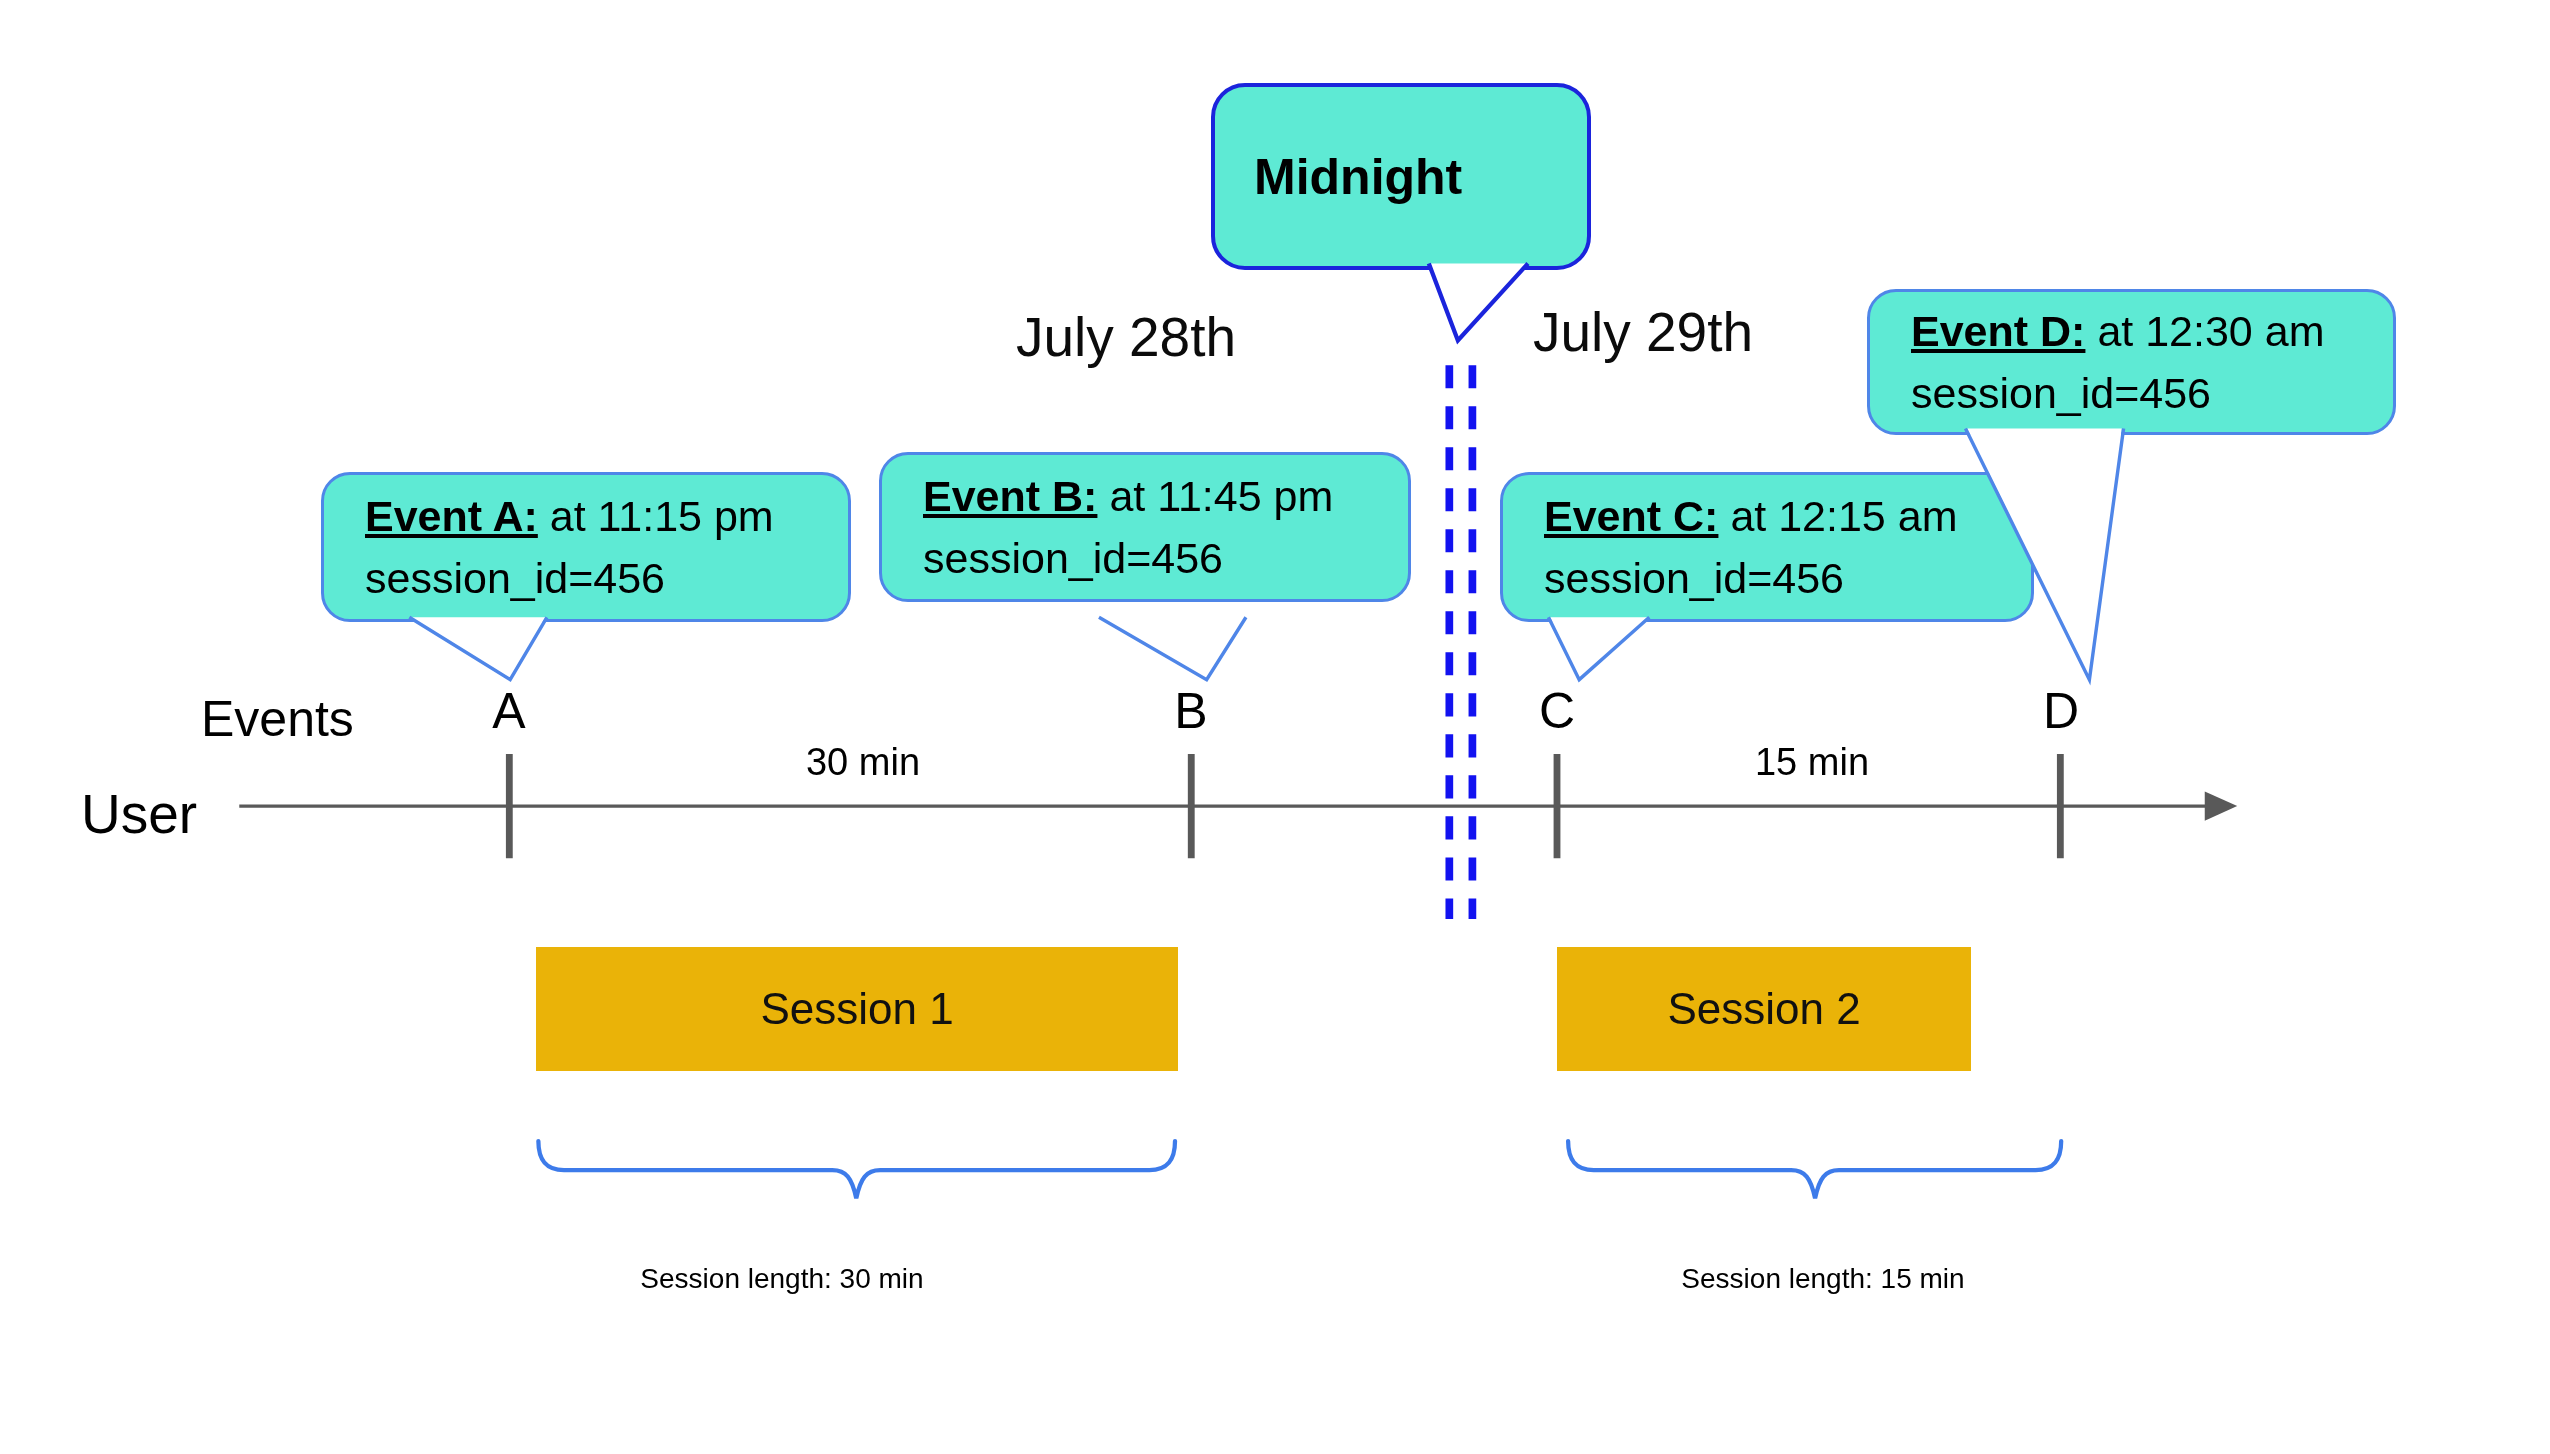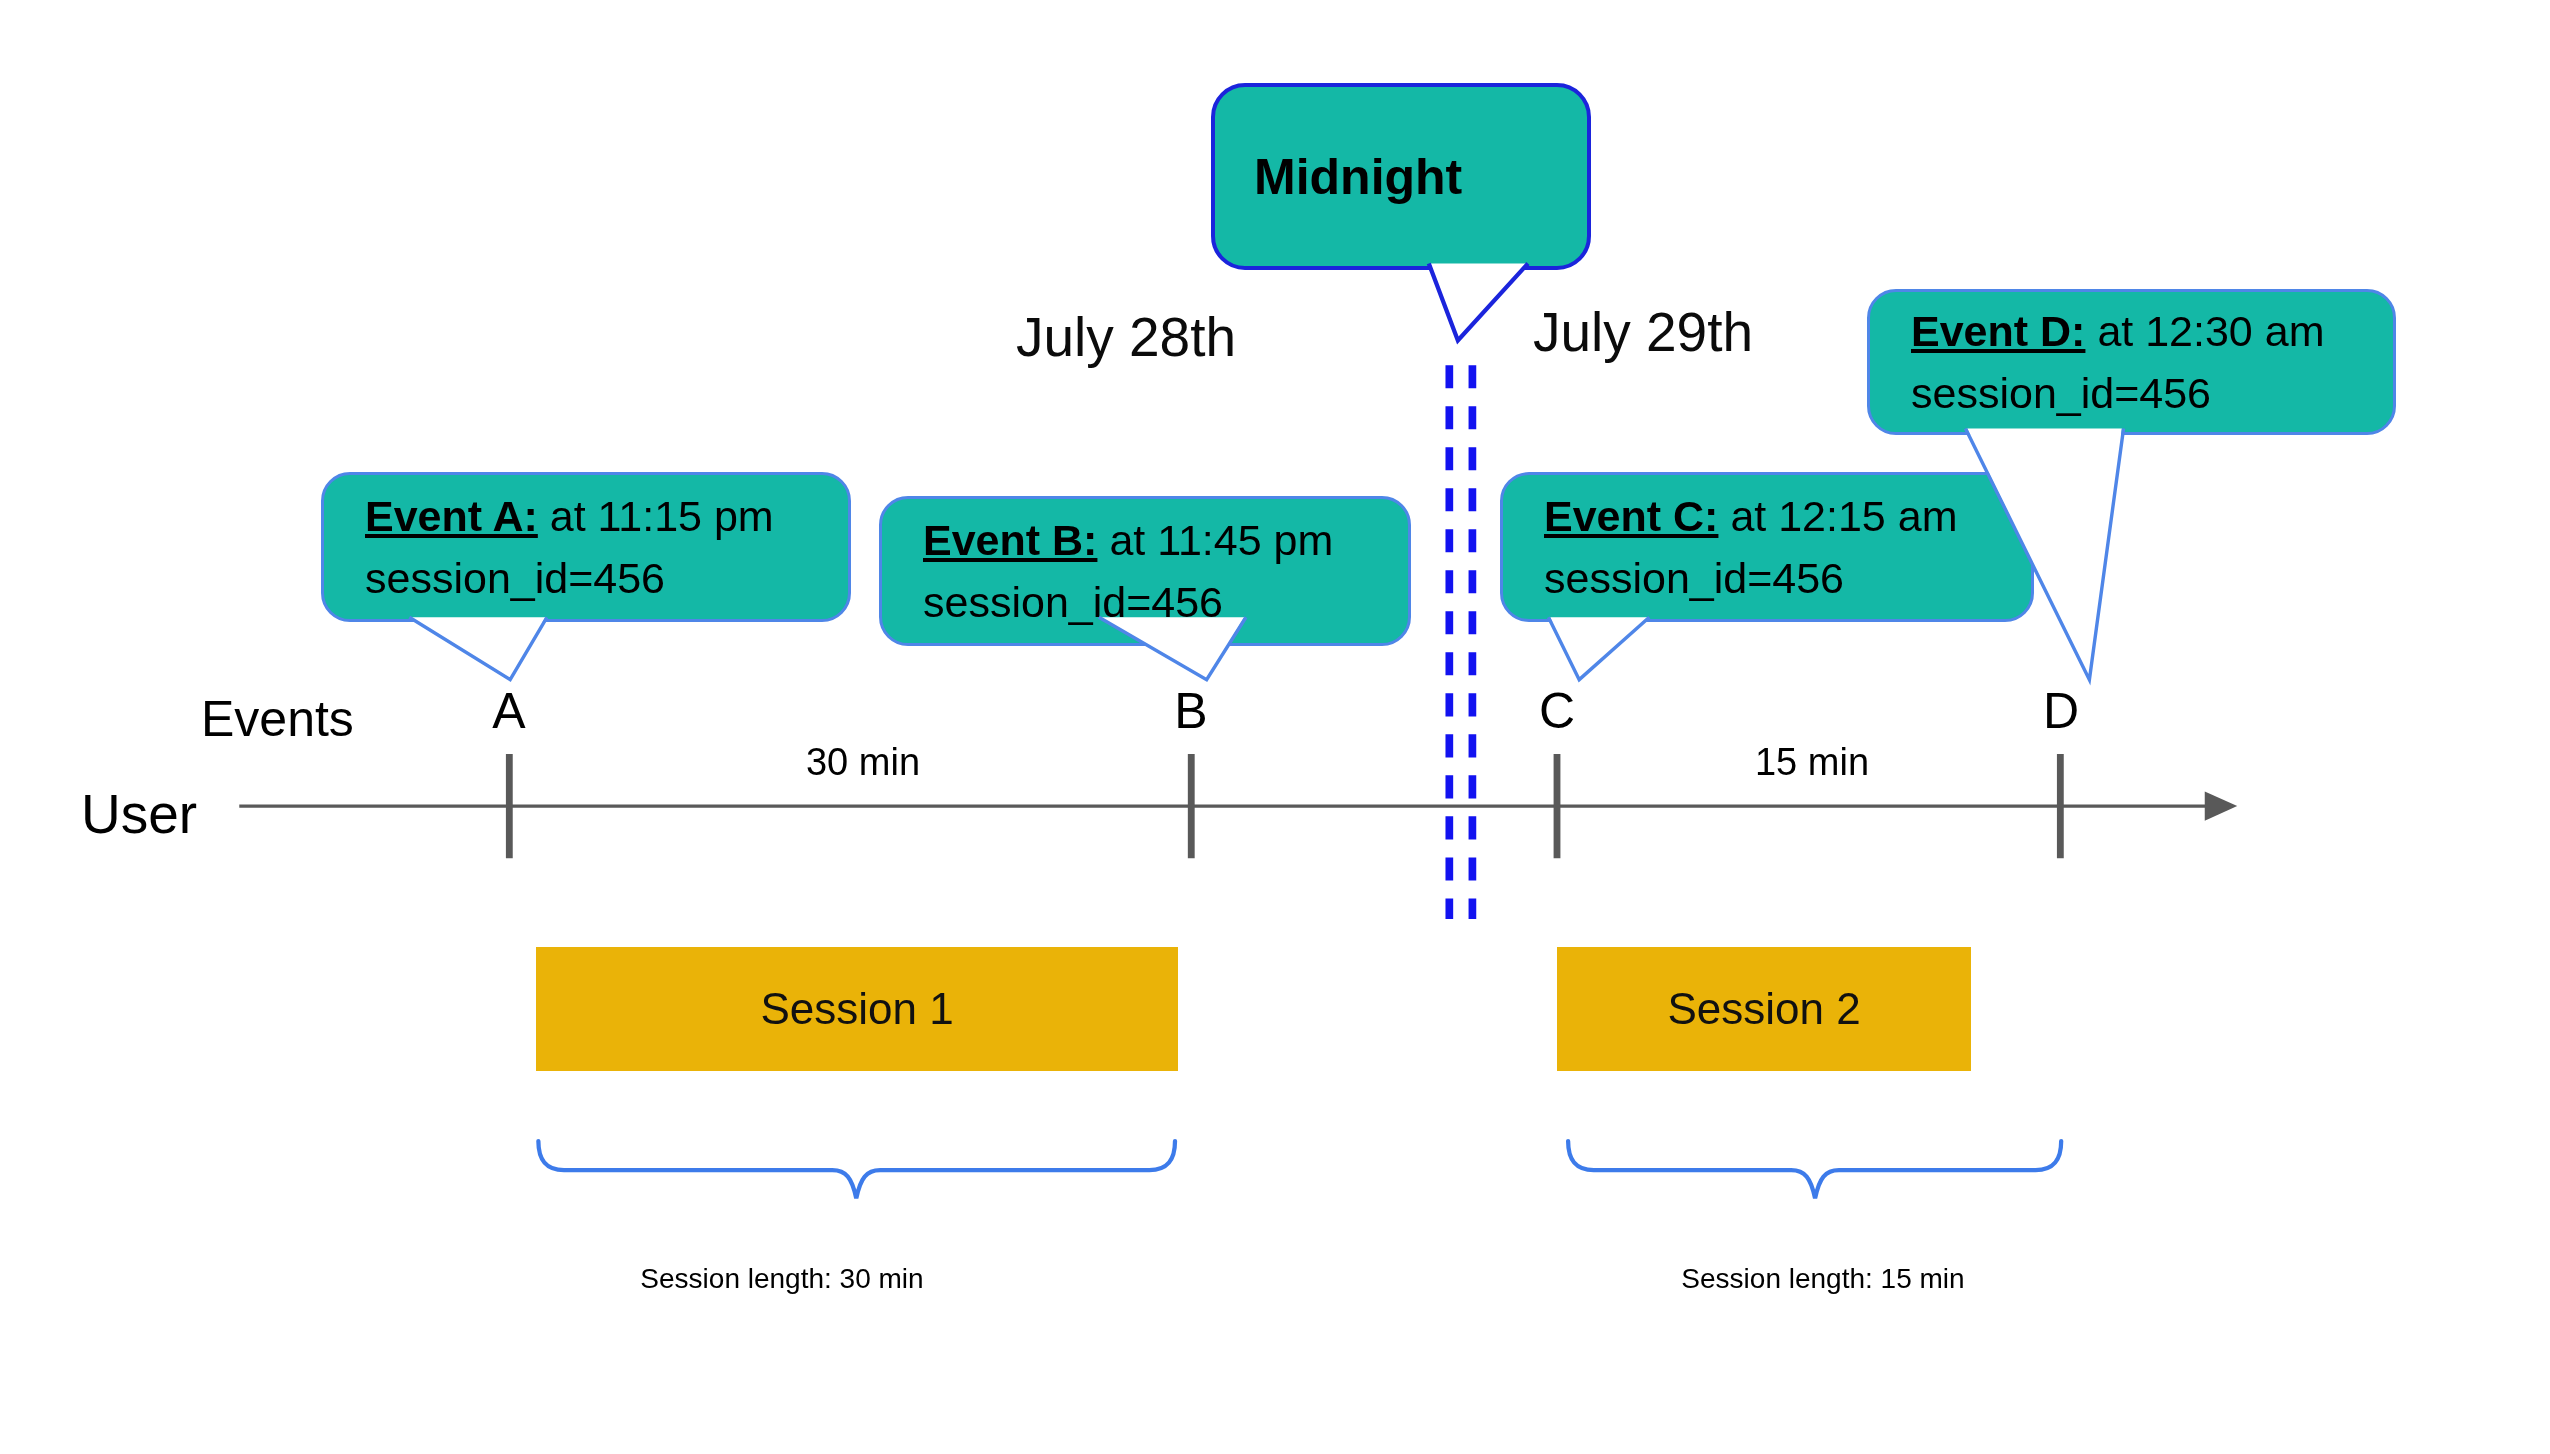--- a/index.html
+++ b/index.html
@@ -12,21 +12,21 @@
   .center{transform:translate(-50%,-50%);white-space:nowrap;}
   .vcenter{transform:translateY(-50%);white-space:nowrap;}
 
   .date-label{font-size:55px;color:#0b0b0b;}
   .axis-label{font-size:51px;}
   .letter{font-size:50px;}
   .interval{font-size:38px;}
   .len-label{font-size:28px;}
 
   .bubble{
-    position:absolute;background:#14b8a6;border:3.4px solid #4f86e8;border-radius:29px;
+    position:absolute;background:#5eead4;border:3.4px solid #4f86e8;border-radius:29px;
     display:flex;flex-direction:column;justify-content:center;
     padding-left:41px;box-sizing:border-box;z-index:3;
   }
   .bubble .line{font-size:43px;line-height:62px;white-space:nowrap;}
   .bubble .b{font-weight:bold;text-decoration:underline;}
 
   .bubble.midnight{
     border:4.3px solid #1b24dc;border-radius:34px;padding-left:39px;
   }
   .bubble.midnight .line{font-size:50px;font-weight:bold;}
@@ -69,21 +69,21 @@
 
   <div class="bubble midnight" style="left:1211px;top:83px;width:380px;height:187px;">
     <div class="line">Midnight</div>
   </div>
 
   <div class="bubble" style="left:321px;top:472px;width:530px;height:150px;">
     <div class="line"><span class="b">Event A:</span> <span>at 11:15 pm</span></div>
     <div class="line">session_id=456</div>
   </div>
 
-  <div class="bubble" style="left:879px;top:496px;width:532px;height:150px;">
+  <div class="bubble" style="left:879px;top:452px;width:532px;height:150px;">
     <div class="line"><span class="b">Event B:</span> <span>at 11:45 pm</span></div>
     <div class="line">session_id=456</div>
   </div>
 
   <div class="bubble" style="left:1500px;top:472px;width:534px;height:150px;">
     <div class="line"><span class="b">Event C:</span> <span>at 12:15 am</span></div>
     <div class="line">session_id=456</div>
   </div>
 
   <div class="bubble" style="left:1867px;top:289px;width:529px;height:146px;">

